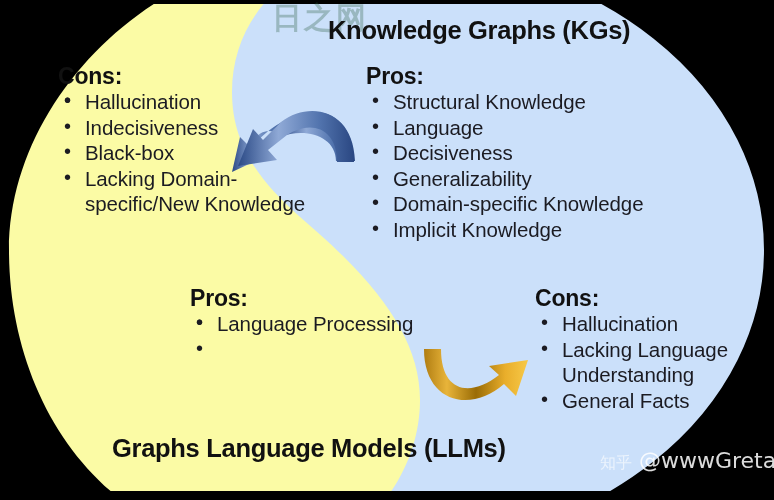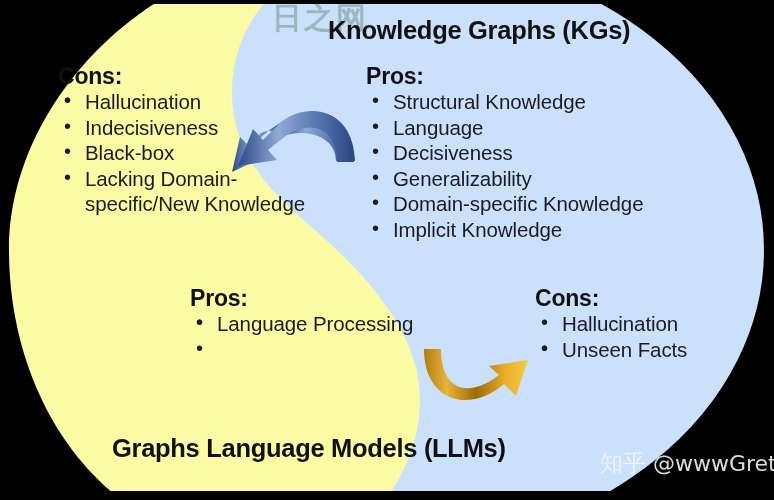--- a/index.html
+++ b/index.html
@@ -95,21 +95,21 @@
     position: absolute;
     left: 600px;
     top: 448px;
     font-size: 22px;
     color: rgba(255,255,255,0.86);
     white-space: nowrap;
     font-family: "DejaVu Sans", sans-serif;
   }
   #wm-bottom .zh {
     color: rgba(255,255,255,0.62);
-    font-size: 23px;
+    font-size: 16px;
   }
   #bottom-rule {
     position: absolute;
     left: 0;
     bottom: 0;
     width: 774px;
     height: 3px;
     background: #2e4a7d;
   }
 </style>
@@ -235,22 +235,22 @@
         <li><span class="bullet">•</span></li>
         <li><span class="bullet">•</span><span>Language Processing</span></li>
         <li><span class="bullet">•</span></li>
       </ul>
     </div>
 
     <div class="blk" id="cons-llm">
       <div class="heading">Cons:</div>
       <ul class="bl">
         <li><span class="bullet">•</span><span>Hallucination</span></li>
-        <li><span class="bullet">•</span></li>
-        <li><span class="bullet">•</span><span>Unseen Facts</span></li>
+        <li><span class="bullet">•</span><span>Lacking Language Understanding</span></li>
+        <li><span class="bullet">•</span><span>General Facts</span></li>
       </ul>
     </div>
 
     <div class="blk title" id="llm-title">Graphs Language Models (LLMs)</div>
 
     <div id="wm-bottom"><span class="zh">知乎</span> <span>@wwwGreta</span></div>
 
     <div id="bottom-rule"></div>
   </div>
 </div>

